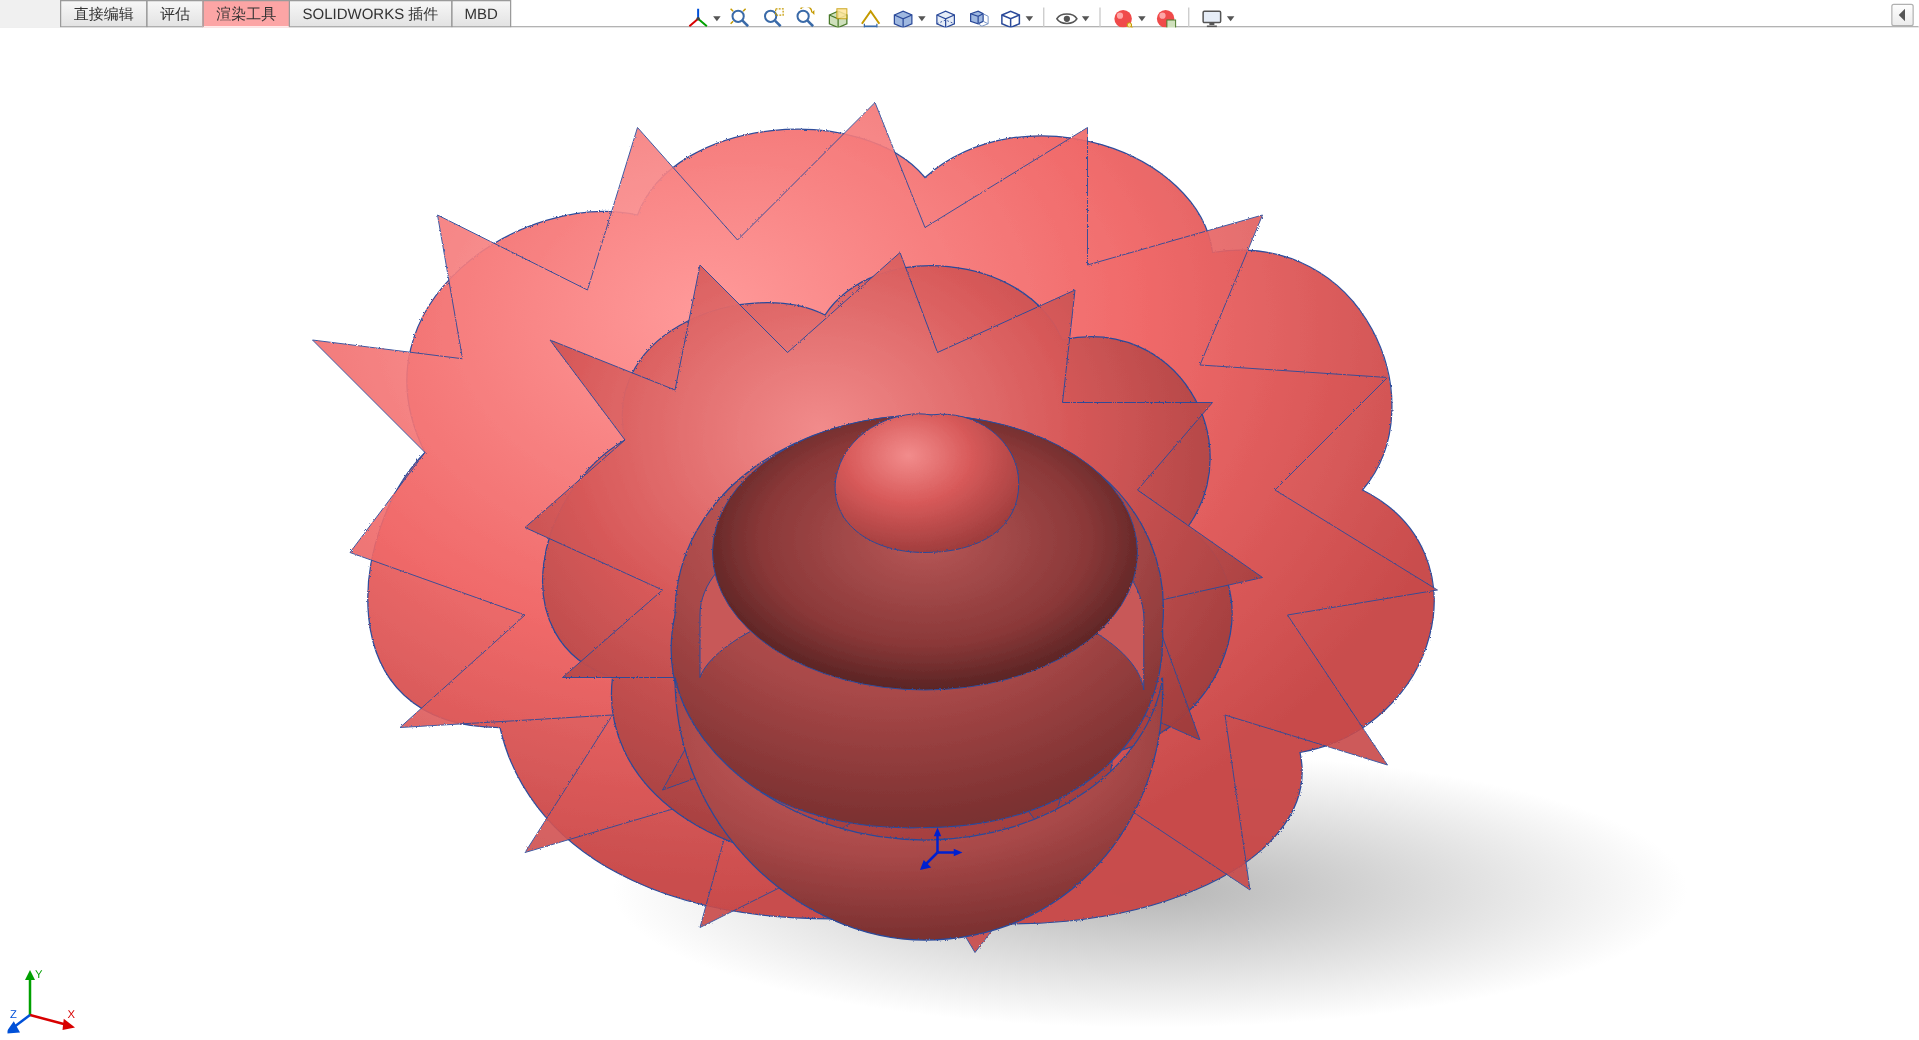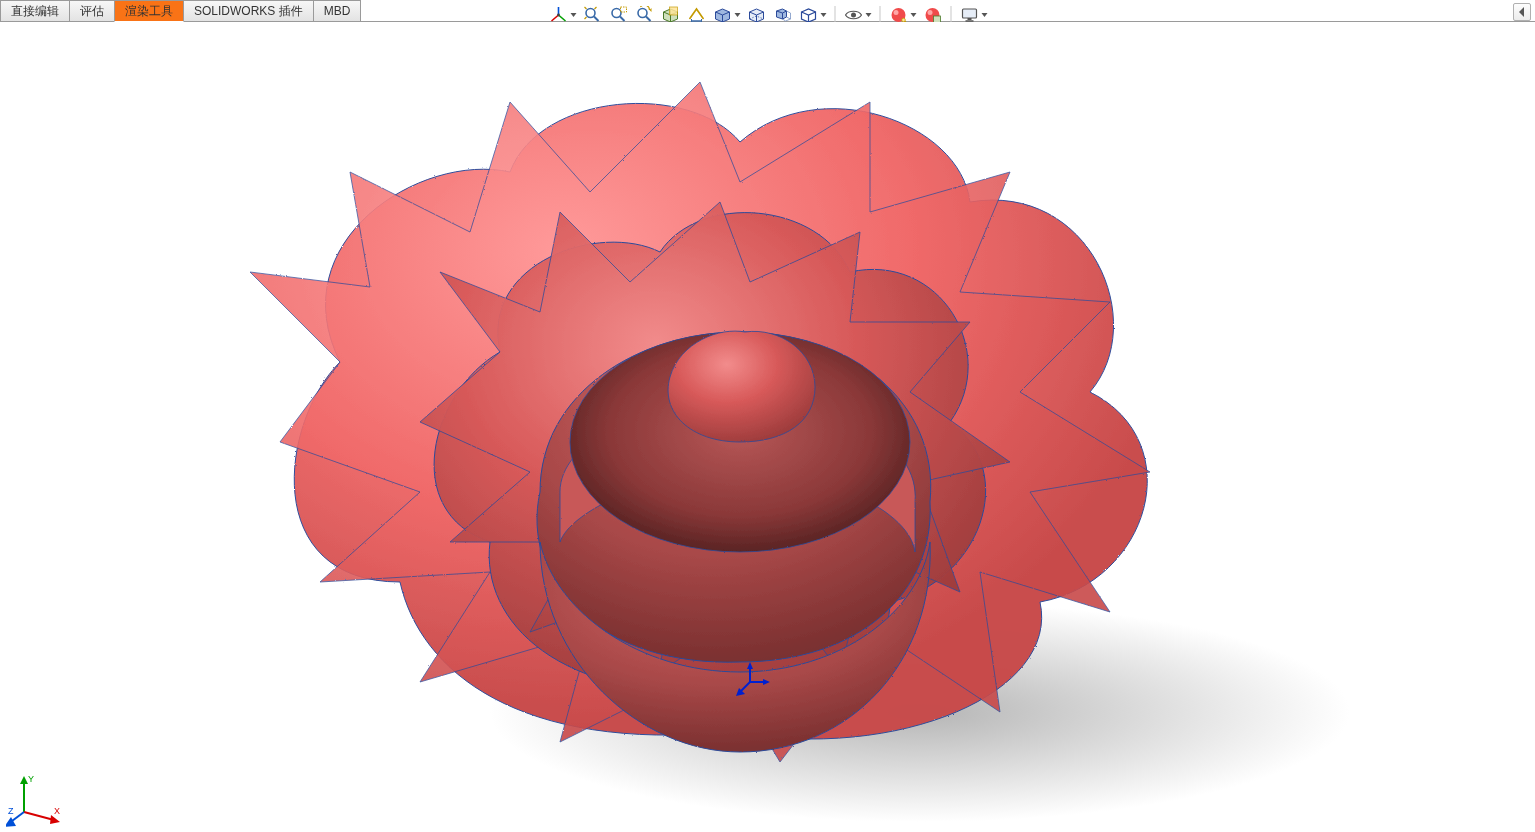--- a/index.html
+++ b/index.html
@@ -17,36 +17,37 @@
   position: relative;
 }
 .tab-bar {
   position: absolute;
   top: 0;
   left: 0;
   height: 22px;
   display: flex;
   align-items: stretch;
   background: #f0f0f0;
+  padding-left: 48px;
 }
 .tab {
   padding: 2px 10px;
   border: 1px solid #9a9a9a;
   border-bottom: 1px solid #9a9a9a;
   background: linear-gradient(#f7f7f7, #e3e3e3);
   color: #333;
   cursor: pointer;
   display: flex;
   align-items: center;
   margin-right: -1px;
   font-size: 12px;
   white-space: nowrap;
 }
 .tab.active {
-  background: #f97316;
+  background: #fca5a5;
   border-bottom: 1px solid #ffffff;
   z-index: 2;
 }
 .tab-underline {
   position: absolute;
   left: 0;
   right: 0;
   top: 21px;
   height: 1px;
   background: #9a9a9a;

